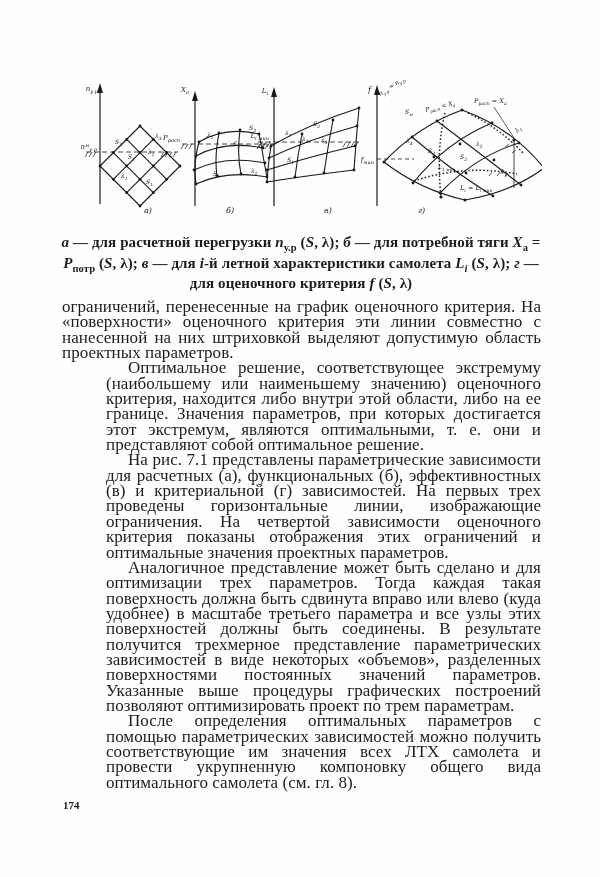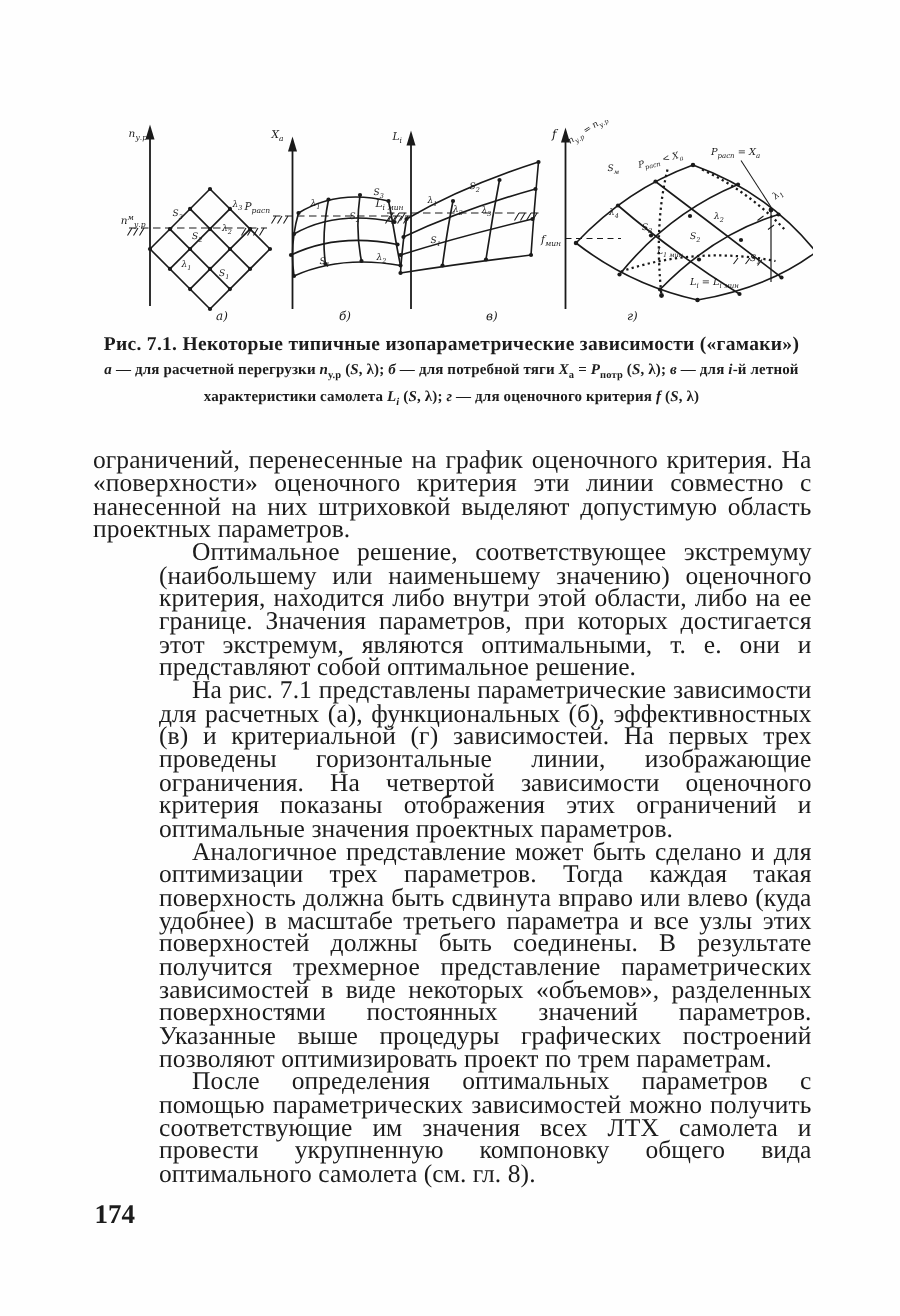--- a/index.html
+++ b/index.html
@@ -4,27 +4,27 @@
 <style>
   html,body{margin:0;padding:0;background:#e8e8e8;}
   #page{position:relative;width:600px;height:877px;background:#fefefe;color:#1c1c1c;
         font-family:"Liberation Serif","DejaVu Serif",serif;overflow:hidden;}
   #figure{position:absolute;left:62px;top:80px;width:480px;height:136px;}
   #figure svg{display:block;width:480px;height:136px;}
   .fline{stroke:#1a1a1a;fill:none;}
   .flbl{font-family:"DejaVu Serif","Liberation Serif",serif;font-style:italic;fill:#1a1a1a;}
   #caption{position:absolute;left:58px;top:221px;width:486px;}
   .cap-title{font-size:13px;font-weight:600;text-align:center;line-height:16px;letter-spacing:.2px;}
-  #caption-detail{font-size:10px;font-weight:600;text-align:center;line-height:14.5px;margin-top:3px;letter-spacing:.1px;}
+  #caption-detail{font-size:15px;font-weight:600;text-align:center;line-height:14.5px;margin-top:14px;letter-spacing:.1px;}
   #caption-detail .v{font-style:italic;}
   #caption-detail .sub{vertical-align:sub;font-size:70%;}
   #body-text{position:absolute;left:62px;top:299px;width:479px;}
   .para{margin:0;font-size:17px;line-height:15.35px;text-align:justify;letter-spacing:.05px;}
   .para.ind{text-indent:22px;margin-left:44px;}
-  #pageno{position:absolute;left:63px;top:799px;font-size:18px;font-weight:600;}
+  #pageno{position:absolute;left:63px;top:799px;font-size:11px;font-weight:600;}
 </style>
 </head>
 <body>
 
 <div id="page">
 
   <div id="figure">
     <svg viewBox="0 0 480 136">
 
       <g>
@@ -184,21 +184,20 @@
           <text x="414" y="66" font-size="6" class="flbl"><tspan dy="0">λ</tspan><tspan dy="2" font-size="72%">2</tspan></text>
           <text x="438" y="94" font-size="6" class="flbl"><tspan dy="0">S</tspan><tspan dy="2" font-size="72%">1</tspan></text>
           <text x="376" y="89" font-size="6" class="flbl"><tspan dy="0">L</tspan><tspan dy="2" font-size="72%">1 мин</tspan></text>
           <text x="398" y="110" font-size="6.5" class="flbl"><tspan dy="0">L</tspan><tspan dy="2" font-size="72%">i</tspan><tspan dy="-2"> = L</tspan><tspan dy="2" font-size="72%">i мин</tspan></text>
           <text x="356" y="133" font-size="8" class="flbl"><tspan dy="0">г)</tspan></text>
         </g>
     </svg>
   </div>
 
   <div id="caption">
-    <div class="cap-title">Рис. 7.1. Некоторые типичные изопараметрические зависимости («гамаки»)</div>
     <div id="caption-detail"><span class="v">а</span><span> — для расчетной перегрузки </span><span class="v">n</span><span class="sub">у.р</span><span> (</span><span class="v">S</span><span>, λ); </span><span class="v">б</span><span> — для потребной тяги </span><span class="v">X</span><span class="sub">а</span><span> = </span><span class="v">P</span><span class="sub">потр</span><span> (</span><span class="v">S</span><span>, λ); </span><span class="v">в</span><span> — для </span><span class="v">i</span><span>-й летной характеристики самолета </span><span class="v">L</span><span class="v sub">i</span><span> (</span><span class="v">S</span><span>, λ); </span><span class="v">г</span><span> — для оценочного критерия </span><span class="v">f</span><span> (</span><span class="v">S</span><span>, λ)</span></div>
   </div>
 
   <div id="body-text">
       <p class="para">ограничений, перенесенные на график оценочного критерия. На «поверхности» оценочного критерия эти линии совместно с нанесенной на них штриховкой выделяют допустимую область проектных параметров.</p>
       <p class="para ind">Оптимальное решение, соответствующее экстремуму (наибольшему или наименьшему значению) оценочного критерия, находится либо внутри этой области, либо на ее границе. Значения параметров, при которых достигается этот экстремум, являются оптимальными, т. е. они и представляют собой оптимальное решение.</p>
       <p class="para ind">На рис. 7.1 представлены параметрические зависимости для расчетных (а), функциональных (б), эффективностных (в) и критериальной (г) зависимостей. На первых трех проведены горизонтальные линии, изображающие ограничения. На четвертой зависимости оценочного критерия показаны отображения этих ограничений и оптимальные значения проектных параметров.</p>
       <p class="para ind">Аналогичное представление может быть сделано и для оптимизации трех параметров. Тогда каждая такая поверхность должна быть сдвинута вправо или влево (куда удобнее) в масштабе третьего параметра и все узлы этих поверхностей должны быть соединены. В результате получится трехмерное представление параметрических зависимостей в виде некоторых «объемов», разделенных поверхностями постоянных значений параметров. Указанные выше процедуры графических построений позволяют оптимизировать проект по трем параметрам.</p>
       <p class="para ind">После определения оптимальных параметров с помощью параметрических зависимостей можно получить соответствующие им значения всех ЛТХ самолета и провести укрупненную компоновку общего вида оптимального самолета (см. гл. 8).</p>
     </div>

